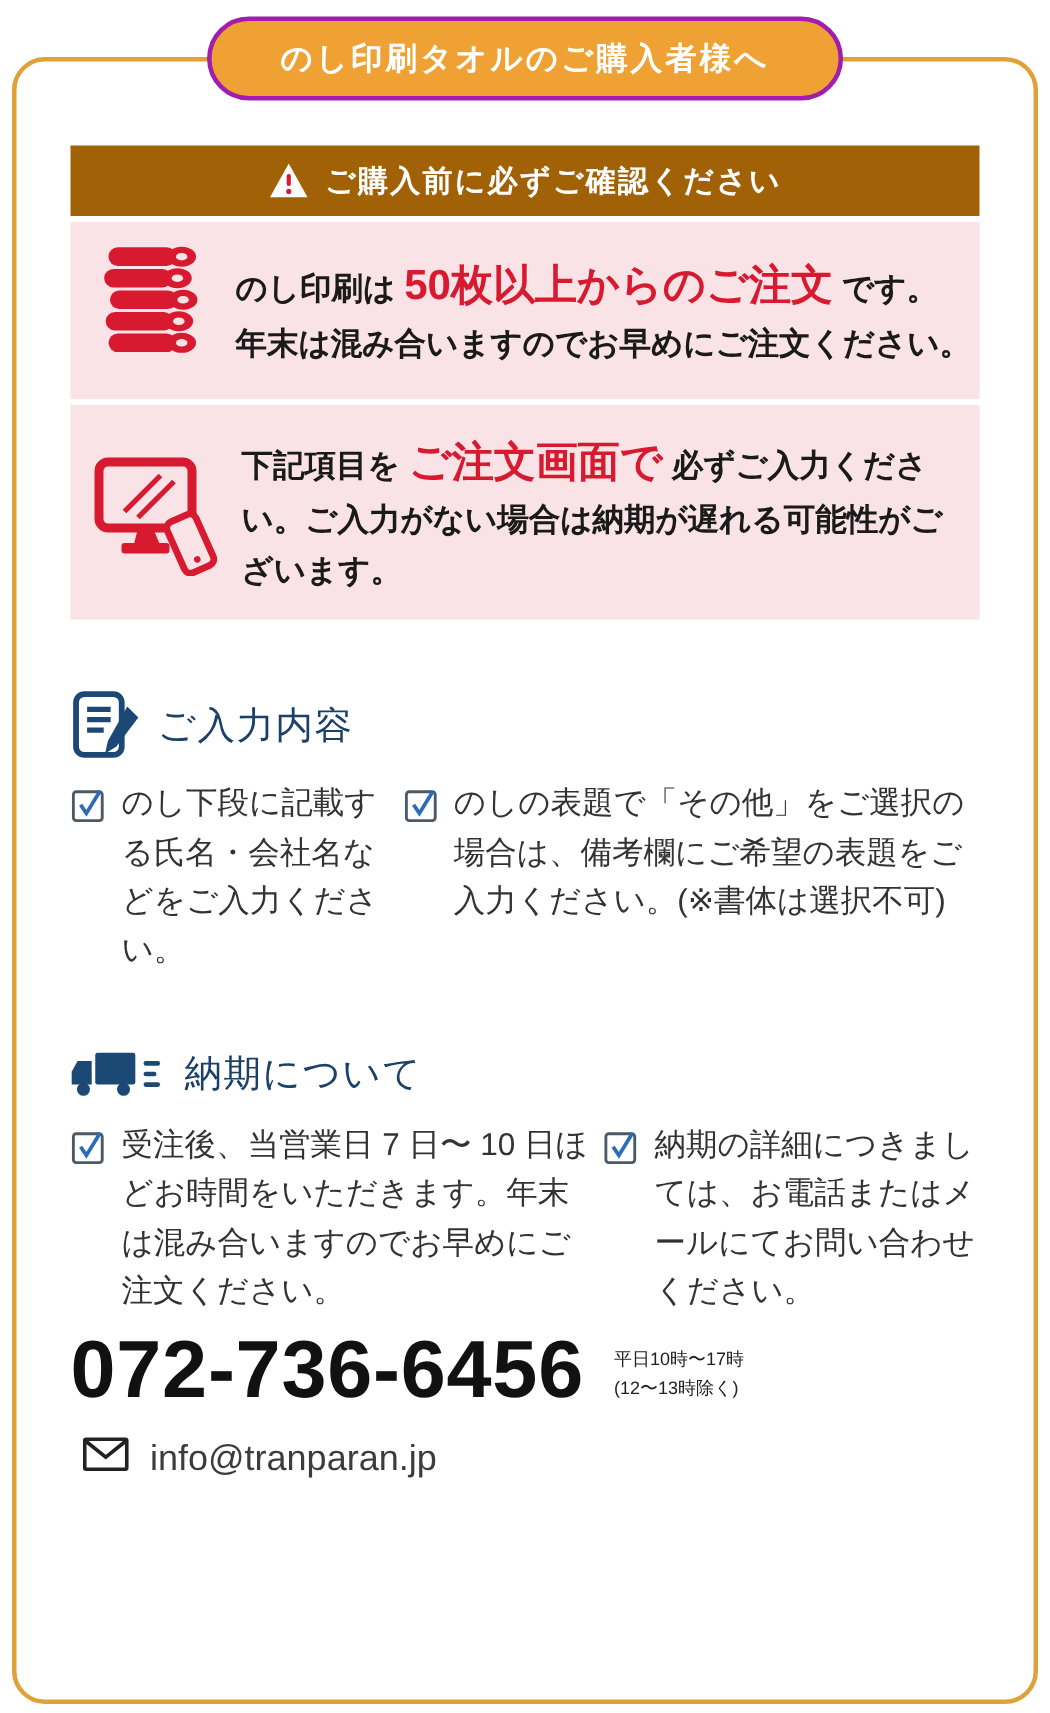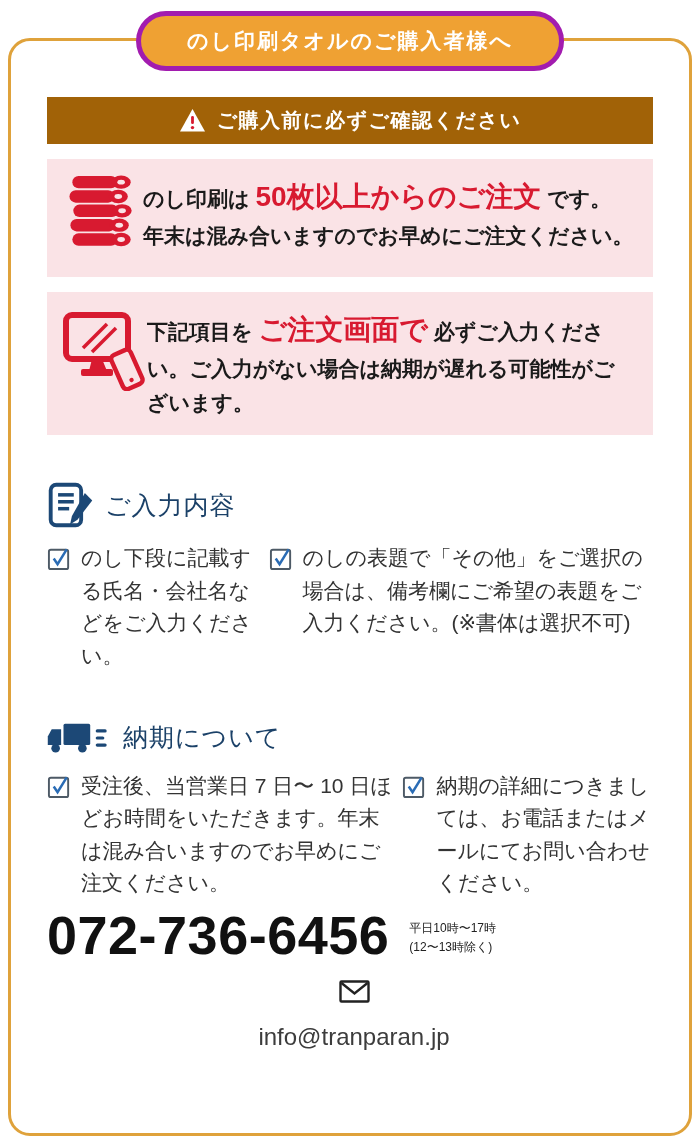--- a/index.html
+++ b/index.html
@@ -4,48 +4,48 @@
 <style>
   * { margin:0; padding:0; box-sizing:border-box; }
   html,body { width:700px; height:1142px; background:#ffffff; overflow:hidden;
     font-family:"Liberation Sans","DejaVu Sans",sans-serif; }
 
   .frame { position:absolute; left:8px; top:38px; width:684px; height:1098px;
     border:3px solid #dfa23b; border-radius:22px; padding:56px 36px 24px 36px; }
 
   .badge { position:absolute; top:-30px; left:50%; transform:translateX(-50%);
     background:#efa133; color:#fff; font-size:21px; font-weight:700;
-    padding:11px 46px; border-radius:999px; border:5px solid #a21caf;
+    padding:11px 46px; border-radius:999px; border:3px solid #a21caf;
     white-space:nowrap; letter-spacing:2px; }
 
   .banner { background:#a16207; color:#fff; height:47px; display:flex;
     align-items:center; justify-content:center; gap:11px; font-size:20px;
     font-weight:700; letter-spacing:1.5px; }
   .banner svg { display:block; }
 
-  .notice { background:#fae3e6; display:flex; align-items:flex-start;
-    padding:15px 18px 15px 14px; margin-top:15px; }
+  .notice { background:#fae3e6; display:flex; align-items:center;
+    padding:15px 18px 15px 14px; margin-top:4px; gap:14px; }
   .notice-icon { flex:0 0 82px; display:flex; justify-content:center; align-items:center; }
   .notice-body { flex:1; font-weight:700; color:#1a1a1a; font-size:21px; line-height:1.62; }
   .hl { color:#d81a30; font-size:28px; margin:0 6px; }
   .nowrap { white-space:nowrap; }
 
   .section-head { display:flex; align-items:center; gap:10px; margin-top:46px;
     color:#1b4168; font-size:25px; font-weight:400; letter-spacing:1px; }
   .section-head svg { display:block; }
 
   .check-list { margin-top:13px; display:flex; flex-direction:row; gap:5px; }
   .check-item { display:flex; gap:9px; font-size:21px; color:#333; line-height:1.55; }
   .checkbox { flex:0 0 25px; padding-top:3px; }
 
   .phone-row { display:flex; align-items:center; margin-top:4px; }
   .phone-number { font-size:54px; font-weight:700; color:#111; letter-spacing:0.5px; }
   .hours { margin-left:20px; font-size:12px; color:#222; line-height:1.55; padding-top:6px; }
   .email-row { display:flex; align-items:center; gap:14px; margin-top:14px;
-    font-size:24px; color:#3c3c3c; padding-left:8px;flex-direction:column; }
+    font-size:24px; color:#3c3c3c; padding-left:8px; }
 </style>
 </head>
 <body>
 
 <div class="frame">
 
   <div class="badge">のし印刷タオルのご購入者様へ</div>
 
   <div class="banner">
     <span>

